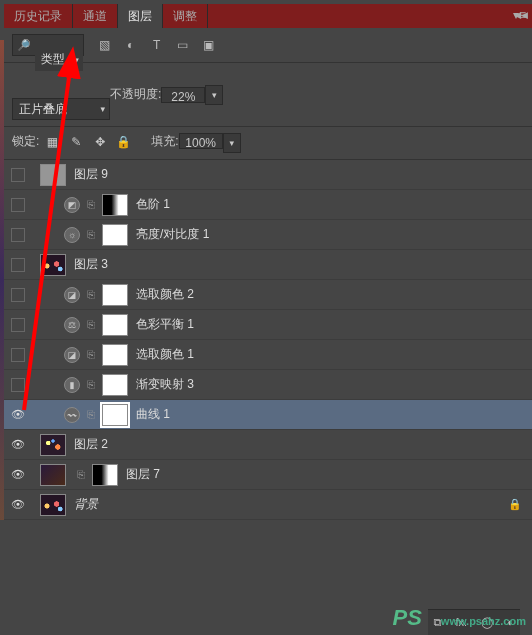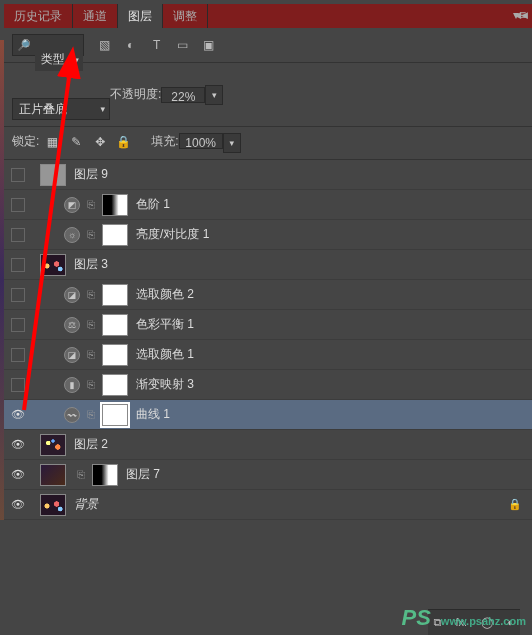--- a/index.html
+++ b/index.html
@@ -38,21 +38,21 @@
 .thumb.white { background: #fff; }
 .thumb.fill { background: #969696; }
 .thumb.bokeh { background: radial-gradient(circle at 30% 40%, #ff8 0 10%, transparent 12%), radial-gradient(circle at 70% 60%, #f84 0 12%, transparent 14%), radial-gradient(circle at 50% 30%, #6af 0 8%, transparent 10%), #2a1a2a; }
 .thumb.bokeh2 { background: radial-gradient(circle at 25% 55%, #fc6 0 11%, transparent 13%), radial-gradient(circle at 65% 45%, #e66 0 13%, transparent 15%), radial-gradient(circle at 80% 70%, #8cf 0 9%, transparent 11%), #241424; }
 .lname { color: #ddd; }
 .lname.italic { font-style: italic; }
 .lock-end { margin-left: auto; margin-right: 10px; font-size: 11px; color: #ccc; }
 .bottombar { position: absolute; bottom: 0; right: 12px; display: flex; gap: 14px; padding: 6px; background: #3a3a3a; border-top: 1px solid #2a2a2a; }
 .bottombar span { color: #bbb; font-size: 11px; }
 .arrow { position: absolute; top: 0; left: 0; pointer-events: none; }
-.watermark { position: absolute; bottom: 4px; right: 6px; font-size: 22px; font-weight: bold; color: #4a9; display: flex; align-items: baseline; gap: 2px; pointer-events: none; }
+.watermark { position: absolute; bottom: 4px; right: 6px; font-size: 22px; font-weight: bold; color: #4a9; display: flex; align-items: baseline; gap: 11px; pointer-events: none; }
 .watermark .ps { color: #5b8; font-style: italic; }
 .watermark .zh { color: #4a8; }
 .watermark .url { font-size: 11px; color: #4a8; margin-left: 8px; }
 .left-edge { position: absolute; top: 40px; left: 0; width: 4px; height: 480px; background: linear-gradient(#8a4a3a, #3a2a5a, #6a4a3a); }
 .closebtn { position: absolute; top: 6px; right: 4px; font-size: 9px; color: #aaa; }
 </style>
 </head>
 <body>
 
 <div class="left-edge"></div>

